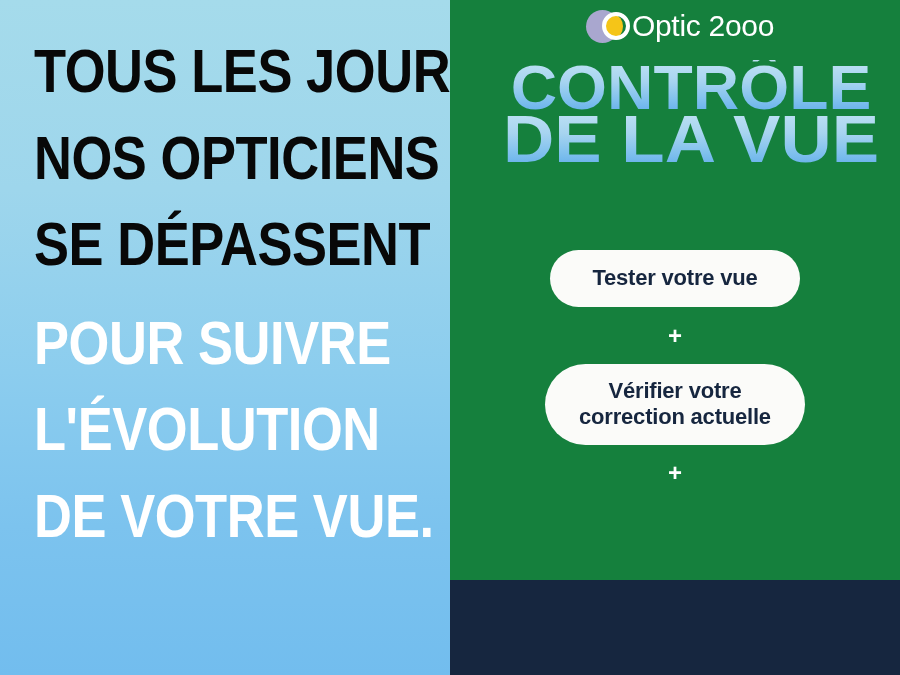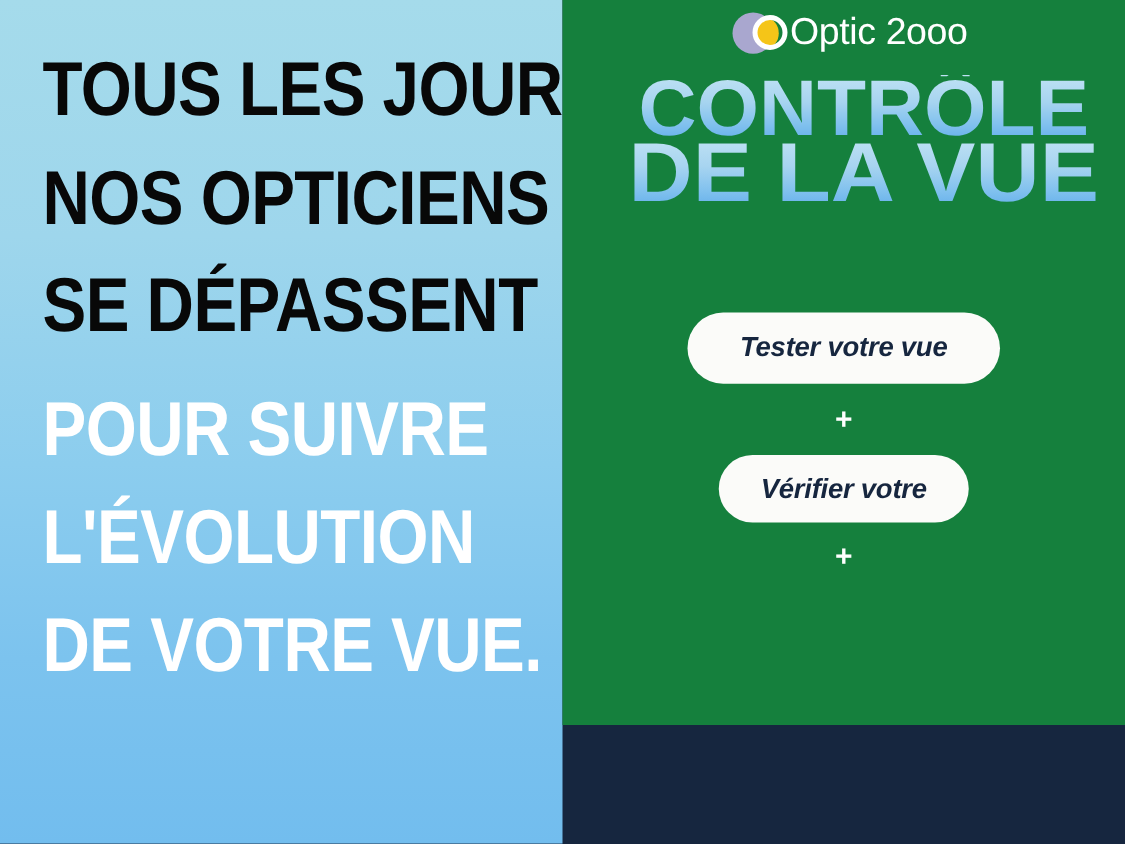--- a/index.html
+++ b/index.html
@@ -171,21 +171,20 @@
     border-radius: 999px;
     text-align: center;
     font-weight: 700;
     font-size: 22px;
     line-height: 1.22;
     padding: 13px 34px;
     border: none;
     font-family: "Liberation Sans", sans-serif;
     letter-spacing: -0.2px;
     display: block;
-    font-style: italic;
   }
 
   .pill-1 { padding: 15px 42px; }
   .pill-2 { padding: 14px 34px; text-align: center; }
   .pill-3 { padding: 14px 38px; }
 
   .plus {
     color: #ffffff;
     font-size: 24px;
     font-weight: 700;
@@ -232,20 +231,21 @@
     <div class="pill-stack">
 
       <div class="pill pill-1">
         <span>Tester votre vue</span>
       </div>
 
       <div class="plus plus-1">+</div>
 
       <div class="pill pill-2">
         <div>Vérifier votre</div>
+        <div>correction actuelle</div>
       </div>
 
       <div class="plus plus-2">+</div>
 
 
     </div>
 
   </div>
 
 </div>

